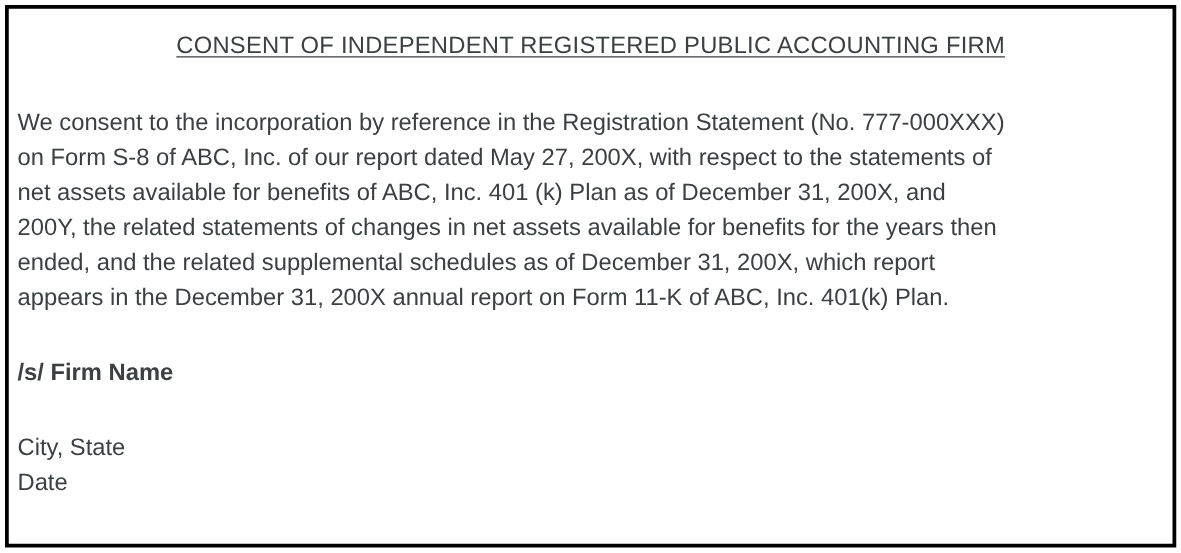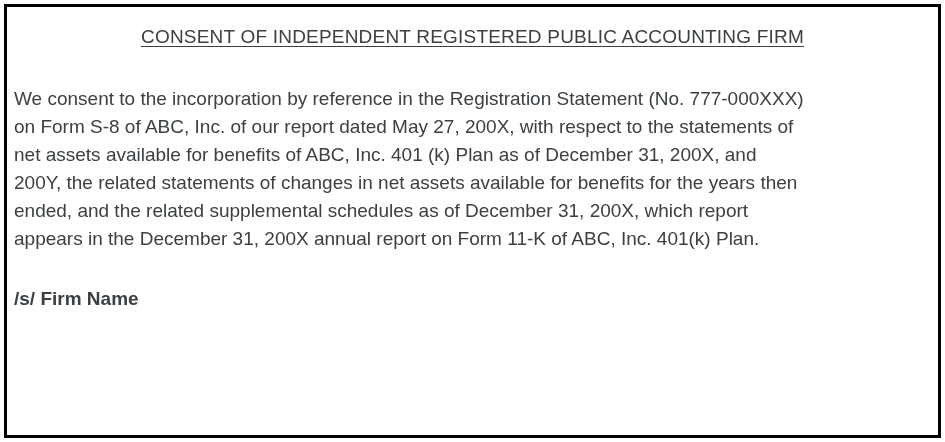--- a/index.html
+++ b/index.html
@@ -76,15 +76,19 @@
 on Form S-8 of ABC, Inc. of our report dated May 27, 200X, with respect to the statements of
 net assets available for benefits of ABC, Inc. 401 (k) Plan as of December 31, 200X, and
 200Y, the related statements of changes in net assets available for benefits for the years then
 ended, and the related supplemental schedules as of December 31, 200X, which report
 appears in the December 31, 200X annual report on Form 11-K of ABC, Inc. 401(k) Plan.</div>
 
     <div class="sig-block">
       <div class="line">/s/ Firm Name</div>
     </div>
 
+    <div class="loc-block">
+      <div class="line">City, State</div>
+      <div class="line">Date</div>
+    </div>
 
   </div>
 </div>
 
 </body></html>

